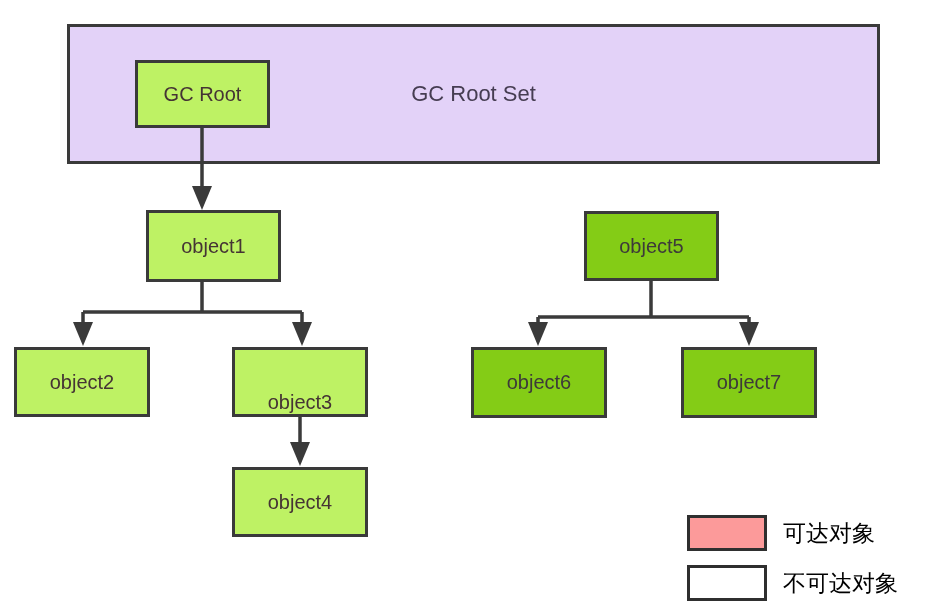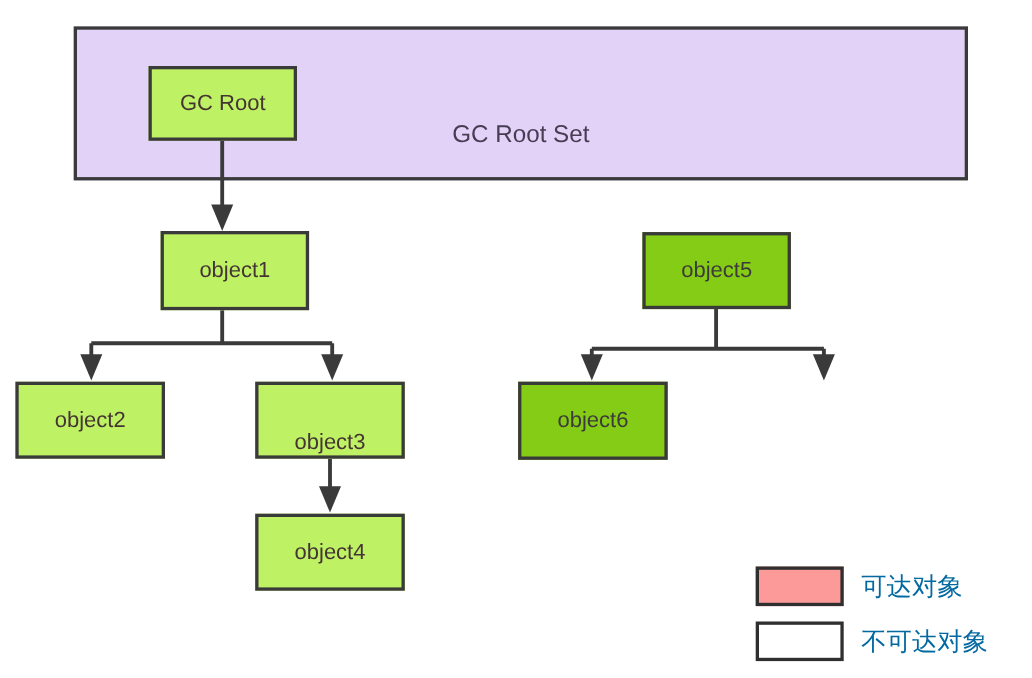--- a/index.html
+++ b/index.html
@@ -25,21 +25,20 @@
   .root-set-label {
     position: absolute;
     left: 67px; top: 24px;
     width: 813px; height: 140px;
     display: flex;
     align-items: center;
     justify-content: center;
     font-size: 22px;
     color: #463d52;
     pointer-events: none;
-    margin-top: 28px;
   }
   .node {
     position: absolute;
     display: flex;
     align-items: center;
     justify-content: center;
     border: 3px solid #3a3a3a;
     font-size: 20px;
   }
   .node.reachable { background: #bef264; color: #453434; }
@@ -80,21 +79,21 @@
     gap: 16px;
   }
   .legend-swatch {
     width: 80px; height: 36px;
     border: 3px solid #2f2f2f;
   }
   .legend-swatch.reachable { background: #fc9a9a; }
   .legend-swatch.unreachable { background: #ffffff; }
   .legend-label {
     font-size: 23px;
-    color: #0369a1;
+    color: #000000;
     white-space: nowrap;
   }
 </style>
 </head>
 <body>
 
 <div class="canvas">
 
   <div class="root-set"></div>
   <div class="root-set-label">
@@ -140,20 +139,23 @@
   </div>
   <div class="node reachable n-object4">
     <span>object4</span>
   </div>
   <div class="node unreachable n-object5">
     <span>object5</span>
   </div>
   <div class="node unreachable n-object6">
     <span>object6</span>
   </div>
+  <div class="node unreachable n-object7">
+    <span>object7</span>
+  </div>
 
   <div class="legend">
     <div class="legend-row">
       <div class="legend-swatch reachable"></div>
       <div class="legend-label">可达对象</div>
     </div>
     <div class="legend-row">
       <div class="legend-swatch unreachable"></div>
       <div class="legend-label">不可达对象</div>
     </div>

